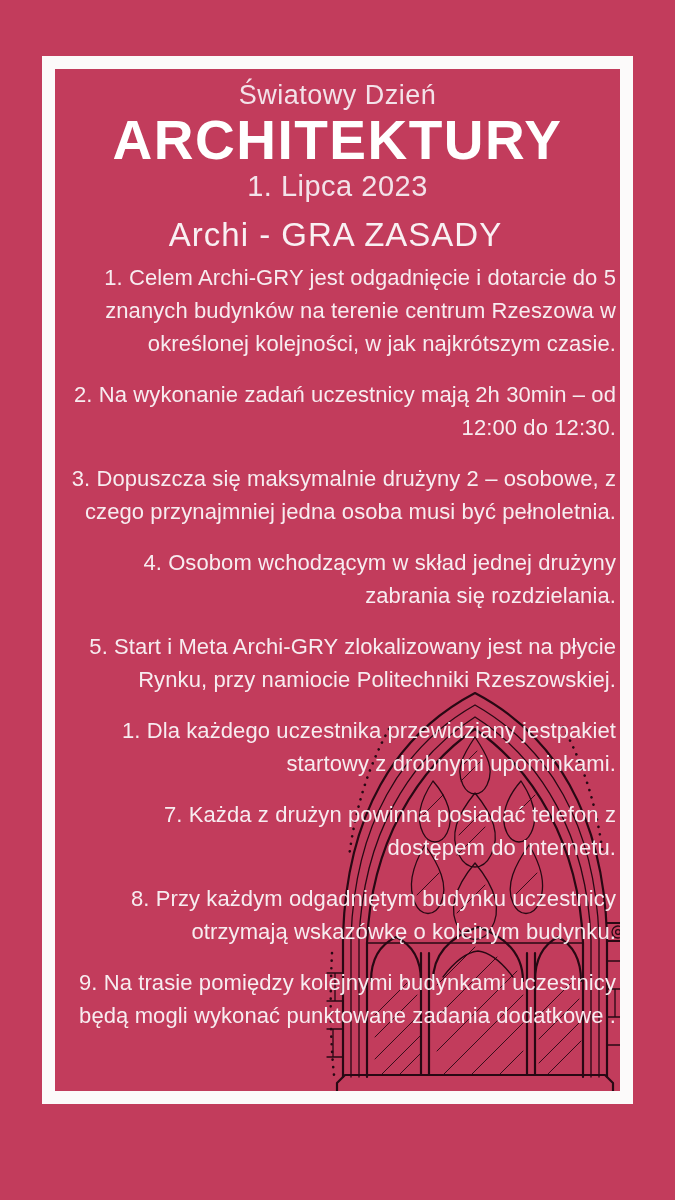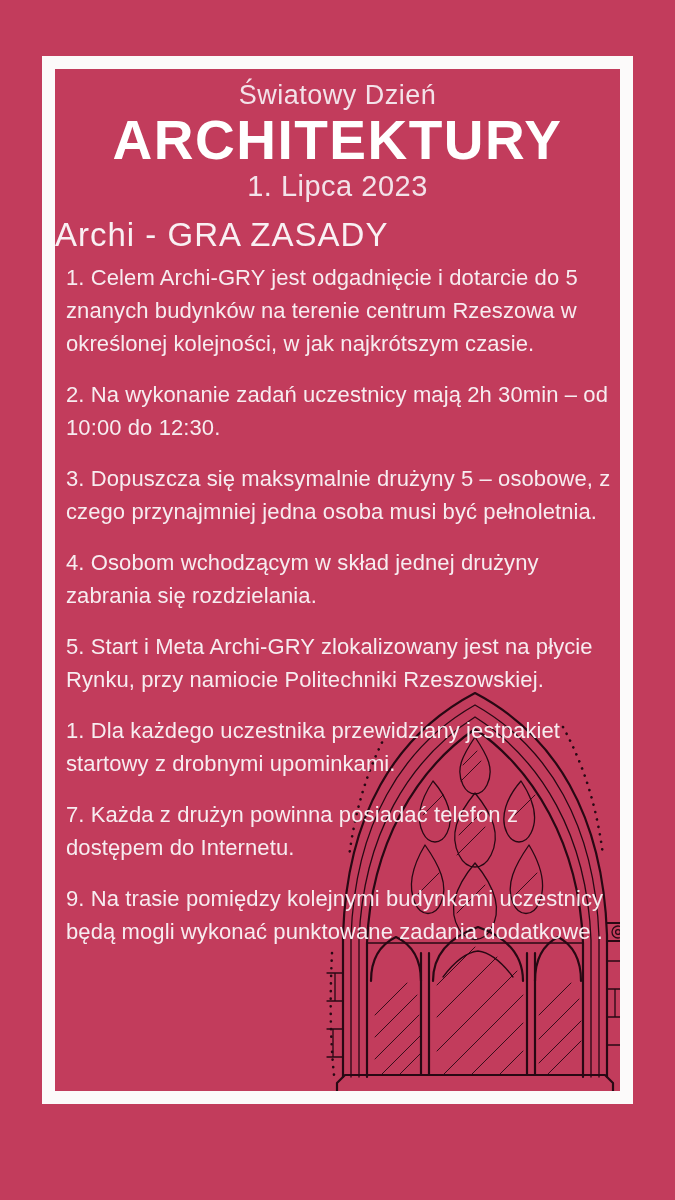--- a/index.html
+++ b/index.html
@@ -20,28 +20,28 @@
   }
   .content{position:absolute;inset:0;padding-top:4px;}
   .header{text-align:center;color:#F3E2E9;}
   .subtitle{font-size:27px;line-height:32px;margin-top:6px;font-weight:300;letter-spacing:.5px;}
   .title{
     margin:0;color:#ffffff;font-size:55px;line-height:58px;
     font-weight:bold;letter-spacing:1.5px;font-family:"Liberation Sans", sans-serif;
   }
   .date{font-size:29px;line-height:34px;font-weight:300;letter-spacing:.5px;text-align:center;}
   .rules-title{
-    margin:12px 4px 0 0;color:#F9F0F3;
+    margin:12px 4px 0 0;text-align:center;color:#F9F0F3;
     font-size:33px;line-height:40px;font-weight:400;letter-spacing:1px;
   }
   .rules{
     position:relative;margin-top:6px;padding:0 4px 0 11px;
     color:#F7ECF0;font-size:22px;line-height:33px;letter-spacing:.1px;
   }
-  .rules p{margin:0 0 18px 0;}
+  .rules p{margin:0 0 18px 0;text-align:right;}
   
   .ink{fill:none;stroke:#200610;stroke-width:2.2;stroke-linecap:round;stroke-linejoin:round;}
   .ink-thin{fill:none;stroke:#200610;stroke-width:1.3;stroke-linecap:round;stroke-linejoin:round;}
   .hatch{fill:none;stroke:#200610;stroke-width:.9;stroke-linecap:round;}
   .dots{fill:none;stroke:#200610;stroke-width:2.6;stroke-linecap:round;stroke-dasharray:0.1 7.5;}
 </style>
 </head>
 <body>
 
 <div class="poster">
@@ -98,24 +98,25 @@
 
     <div class="content">
       <div class="header">
         <div class="subtitle">Światowy Dzień</div>
         <h1 class="title">ARCHITEKTURY</h1>
         <div class="date">1. Lipca 2023</div>
       </div>
       <h2 class="rules-title">Archi - GRA ZASADY</h2>
       <div class="rules">
           <p>1. Celem Archi-GRY jest odgadnięcie i dotarcie do 5 znanych budynków na terenie centrum Rzeszowa w określonej kolejności, w jak najkrótszym czasie.</p>
-          <p>2. Na wykonanie zadań uczestnicy mają 2h 30min – od 10:00 do 12:30.</p>
-          <p>3. Dopuszcza się maksymalnie drużyny  5 – osobowe, z czego przynajmniej jedna osoba musi być pełnoletnia.</p>
+          <p>2. Na wykonanie zadań uczestnicy mają 2h 30min – od 12:00 do 12:30.</p>
+          <p>3. Dopuszcza się maksymalnie drużyny  2 – osobowe, z czego przynajmniej jedna osoba musi być pełnoletnia.</p>
           <p>4. Osobom wchodzącym w skład jednej drużyny zabrania się rozdzielania.</p>
           <p>5. Start i Meta Archi-GRY zlokalizowany jest na płycie Rynku, przy namiocie Politechniki Rzeszowskiej.</p>
           <p>1. Dla każdego uczestnika przewidziany jestpakiet startowy z drobnymi upominkami.</p>
           <p>7. Każda z drużyn powinna posiadać telefon z dostępem do Internetu.</p>
+          <p>8. Przy każdym odgadniętym budynku uczestnicy otrzymają wskazówkę o kolejnym budynku.</p>
           <p>9. Na trasie pomiędzy kolejnymi budynkami uczestnicy będą mogli wykonać punktowane zadania dodatkowe .</p>
         </div>
     </div>
 
   </div>
 </div>
 
 </body></html>

